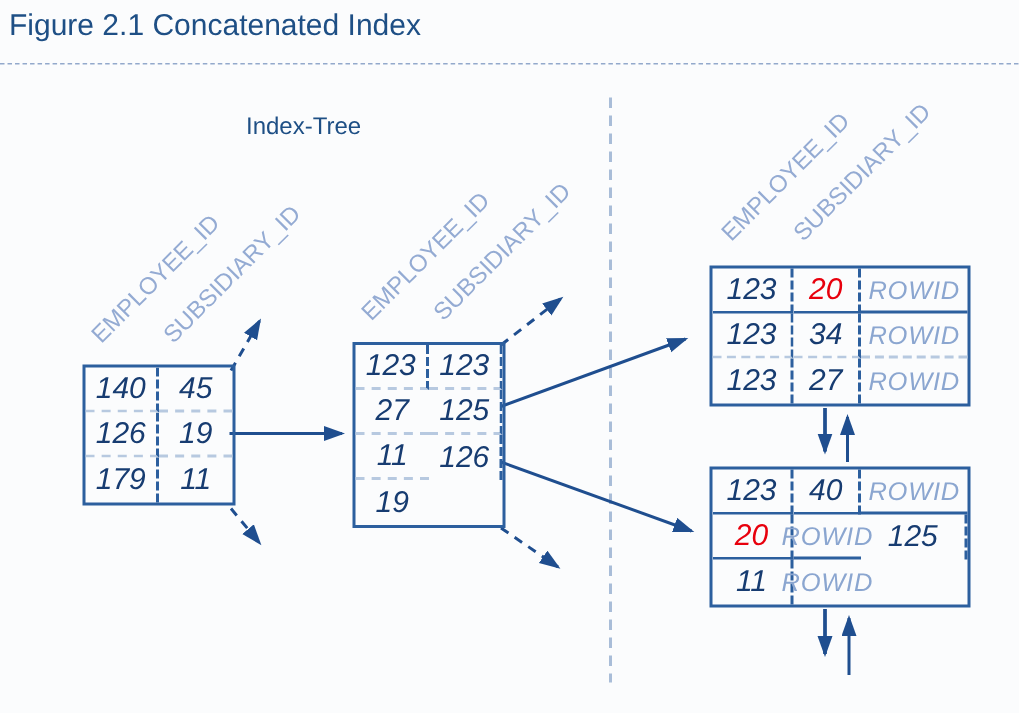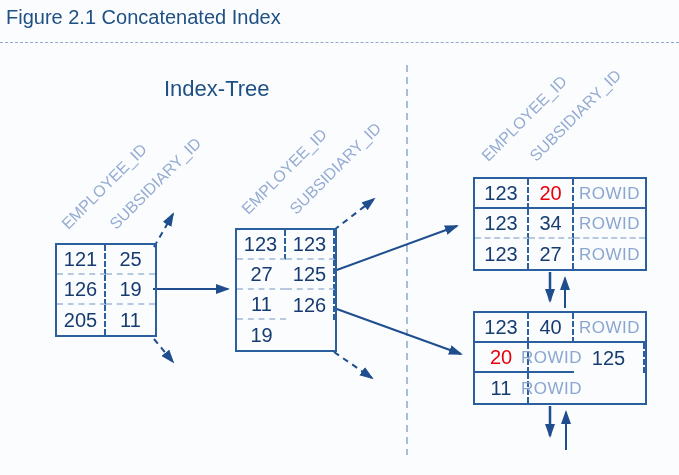--- a/index.html
+++ b/index.html
@@ -26,31 +26,31 @@
     position:absolute;left:6px;top:6px;margin:0;
     font-size:20px;font-weight:normal;color:var(--c-title);
     letter-spacing:0px;white-space:nowrap;
   }
   .title-rule{
     position:absolute;left:0;right:0;top:42px;height:0;
     border-top:1px dashed var(--c-rule);
   }
   .index-tree-label{
     position:absolute;left:164px;top:76px;
-    font-size:22px;color:var(--c-title);white-space:nowrap;
+    font-size:16px;color:var(--c-title);white-space:nowrap;
   }
   svg.arrows{position:absolute;left:0;top:0;z-index:1;pointer-events:none;}
   .node{position:absolute;z-index:2;}
   .grid{
     display:grid;border:2px solid var(--c-border);
     background:transparent;
   }
   .grid .c{
     display:flex;align-items:center;justify-content:center;
-    font-size:20px;color:var(--c-text);line-height:1;
+    font-size:20px;color:var(--c-text);line-height:1;font-style:italic;
   }
   .c.rd{border-right:2px dashed var(--c-border);}
   .c.bd{border-bottom:2px dashed var(--c-rowsep);}
   .c.bs{border-bottom:2px solid var(--c-border);}
   .c.hl{color:var(--c-red);}
   .c.rowid{font-size:17px;color:var(--c-rowid);letter-spacing:0.5px;text-align:right;}
   .colhead{
     position:absolute;white-space:nowrap;
     font-size:16px;color:var(--c-header);line-height:19px;
     transform:rotate(-45deg);transform-origin:0 100%;
@@ -95,25 +95,25 @@
     <line x1="550" y1="272" x2="550" y2="301" stroke="#1f4e8f" stroke-width="2.5" marker-end="url(#ah)"></line>
     <line x1="565" y1="308" x2="565" y2="278" stroke="#1f4e8f" stroke-width="2" marker-end="url(#ah)"></line>
     <line x1="550" y1="406" x2="550" y2="436" stroke="#1f4e8f" stroke-width="2.5" marker-end="url(#ah)"></line>
     <line x1="566" y1="450" x2="566" y2="412" stroke="#1f4e8f" stroke-width="2" marker-end="url(#ah)"></line>
   </svg>
 
   <div class="node node-root">
     <span class="colhead ch1">EMPLOYEE_ID</span>
     <span class="colhead ch2">SUBSIDIARY_ID</span>
     <div class="grid grid-2col">
-      <div class="c rd bd">121</div>
-      <div class="c bd">25</div>
+      <div class="c rd bd">140</div>
+      <div class="c bd">45</div>
       <div class="c rd bd">126</div>
       <div class="c bd">19</div>
-      <div class="c rd">205</div>
+      <div class="c rd">179</div>
       <div class="c">11</div>
     </div>
   </div>
 
   <div class="node node-branch">
     <span class="colhead ch1">EMPLOYEE_ID</span>
     <span class="colhead ch2">SUBSIDIARY_ID</span>
     <div class="grid grid-2col">
       <div class="c rd bd">123</div>
       <div class="c rd bd">123</div>

